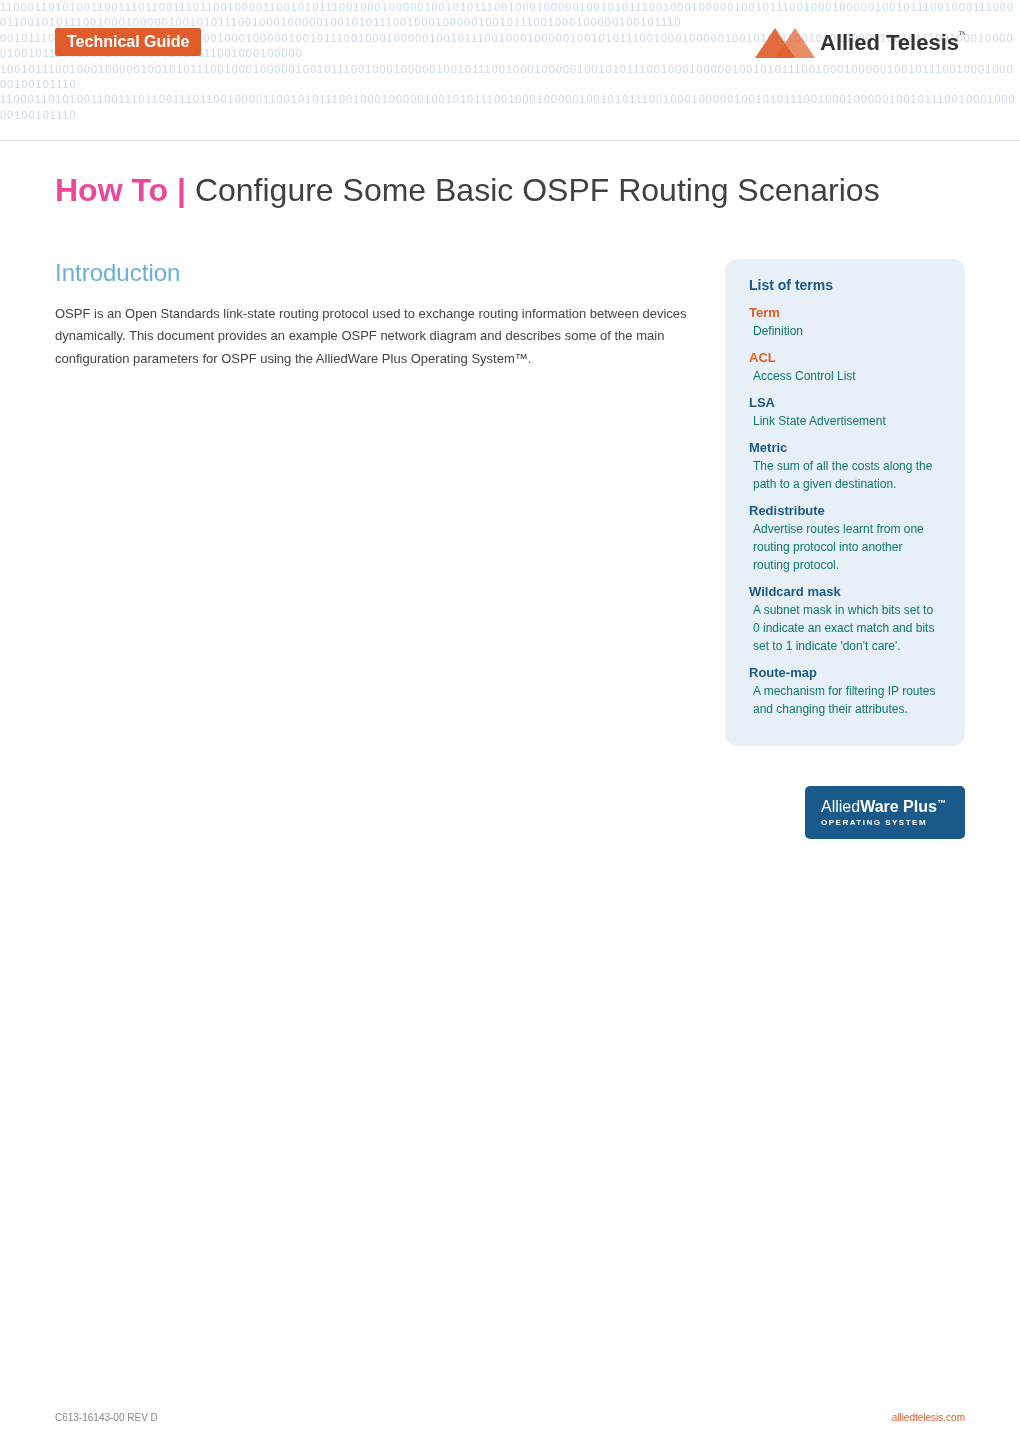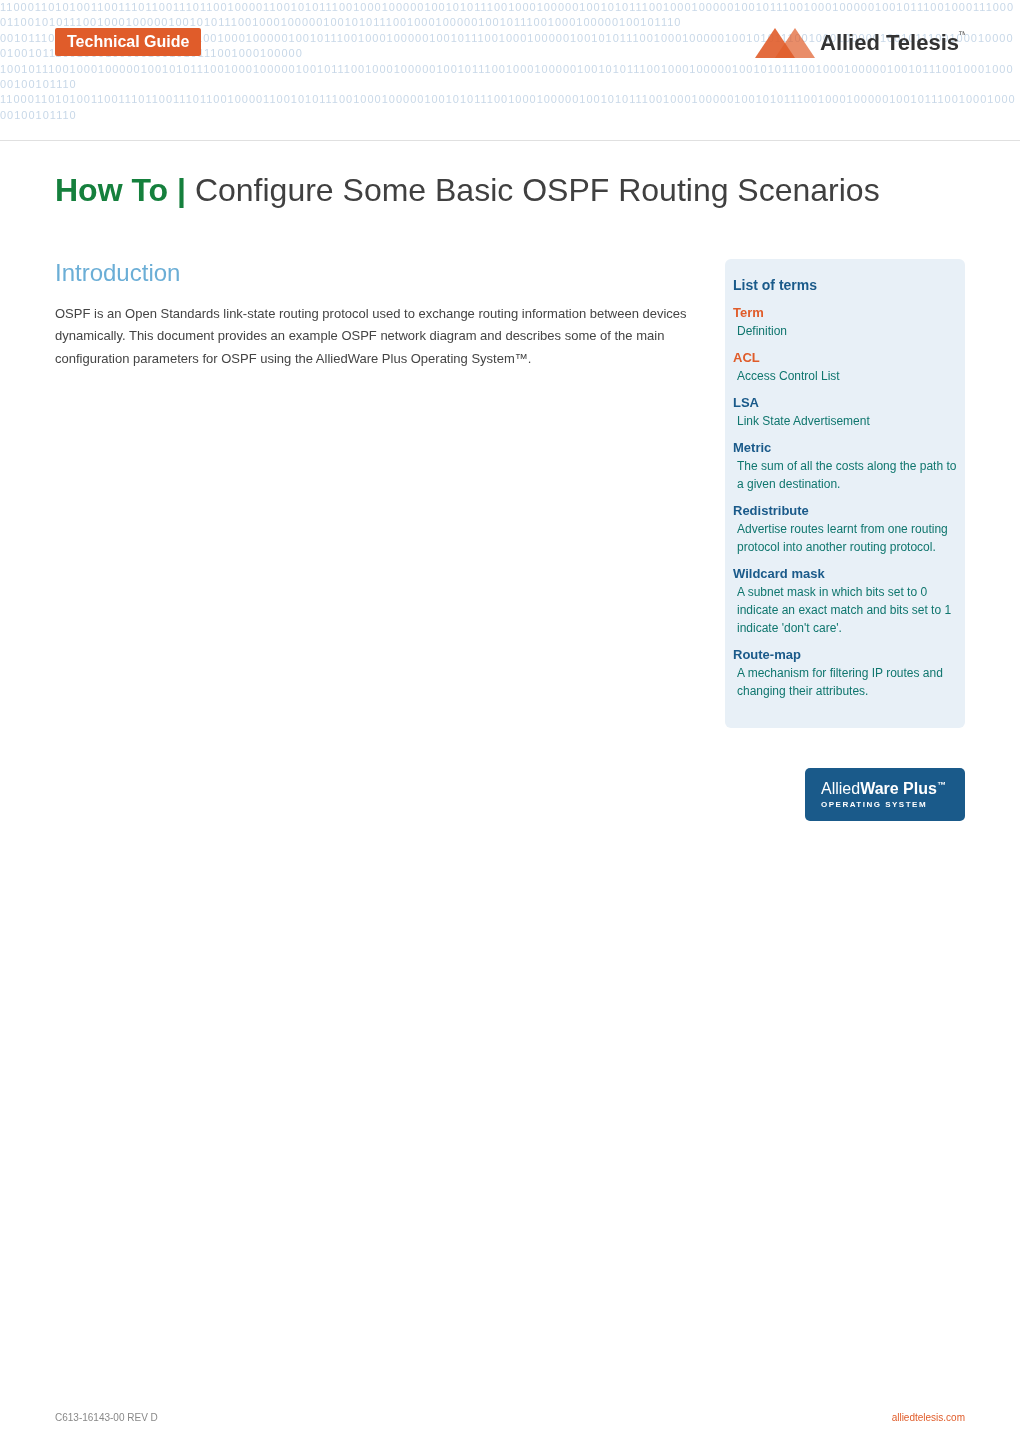--- a/index.html
+++ b/index.html
@@ -72,21 +72,21 @@
     }
 
     .page-title {
       font-size: 32px;
       color: #404040;
       font-weight: 300;
       line-height: 1.2;
     }
 
     .page-title strong {
-      color: #15803d;
+      color: #ec4899;
       font-weight: bold;
     }
 
     
     .main-content {
       display: flex;
       padding: 30px 55px;
       gap: 30px;
     }
 
@@ -110,22 +110,22 @@
 
     .intro-text {
       font-size: 13px;
       color: #444;
       line-height: 1.7;
     }
 
     
     .terms-box {
       background: #e8f0f7;
-      border-radius: 6px;
-      padding: 18px 8px;
+      border-radius: 12px;
+      padding: 18px 24px;
     }
 
     .terms-title {
       font-size: 14px;
       font-weight: bold;
       color: #1a5a8a;
       margin-bottom: 12px;
     }
 
     .term-entry {

